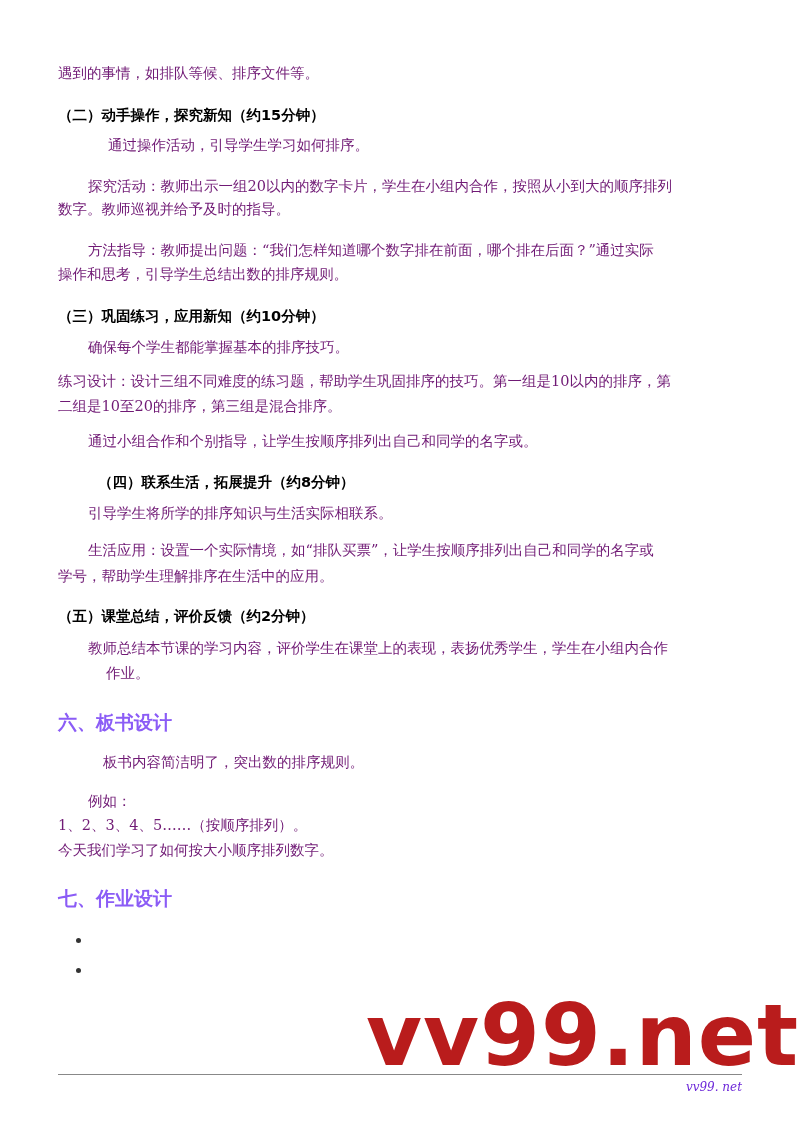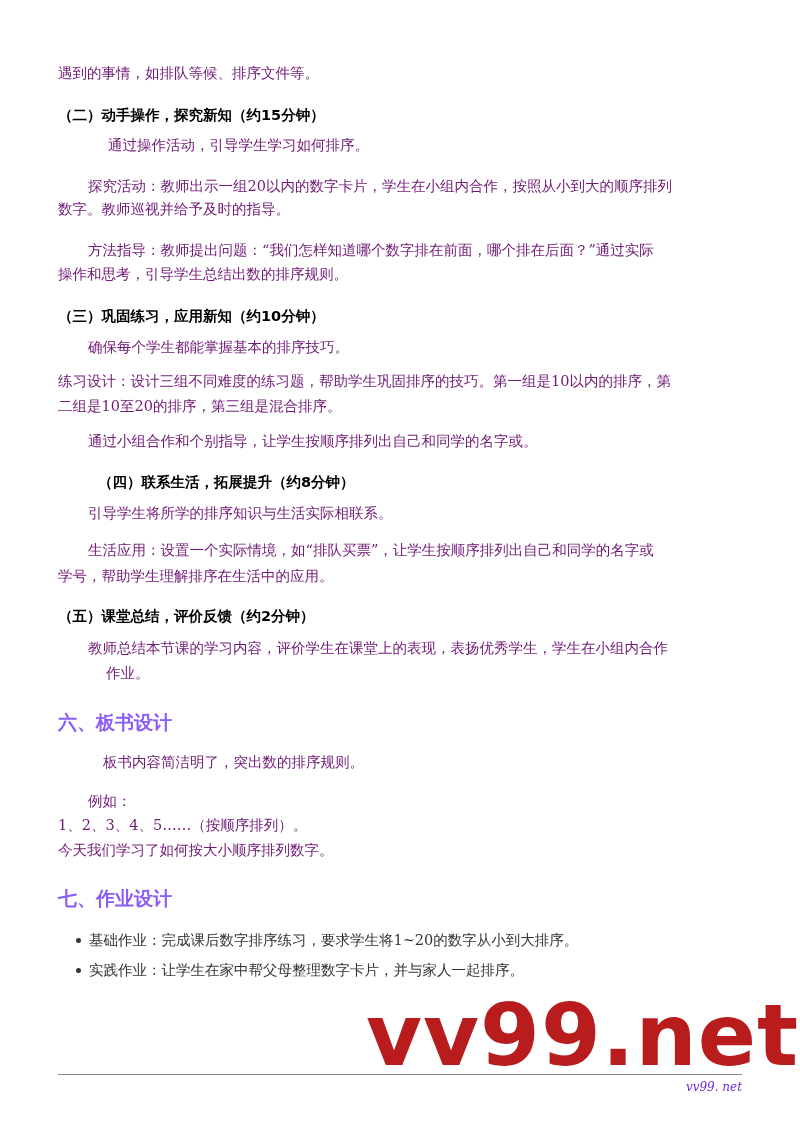--- a/index.html
+++ b/index.html
@@ -47,21 +47,21 @@
 <div class="line" style="left:58px; top:663px;margin-left:48px;">作业。</div>
 
 <div class="h1" style="left:58px; top:709px;">六、板书设计</div>
 <div class="line" style="left:88px; top:752px;margin-left:15px;">板书内容简洁明了，突出数的排序规则。</div>
 <div class="line" style="left:88px; top:791px;">例如：</div>
 <div class="line" style="left:58px; top:815px;">1、2、3、4、5……（按顺序排列）。</div>
 <div class="line" style="left:58px; top:840px;">今天我们学习了如何按大小顺序排列数字。</div>
 
 <div class="h1" style="left:58px; top:885px;">七、作业设计</div>
 <div class="bullet" style="left:76px; top:930px;">
-  <span class="dot"></span><span>基础作业：完成课后数字排序练习，要求学生将1~20的数字从小到大排序。</span>
+  <span class="dot"></span>
 </div>
 <div class="bullet" style="left:76px; top:960px;">
-  <span class="dot"></span><span>实践作业：让学生在家中帮父母整理数字卡片，并与家人一起排序。</span>
+  <span class="dot"></span>
 </div>
 
 <div class="watermark">vv99.net</div>
 <div class="footer-rule"></div>
 <div class="footer-text">vv99. net</div>
 
 </body></html>

